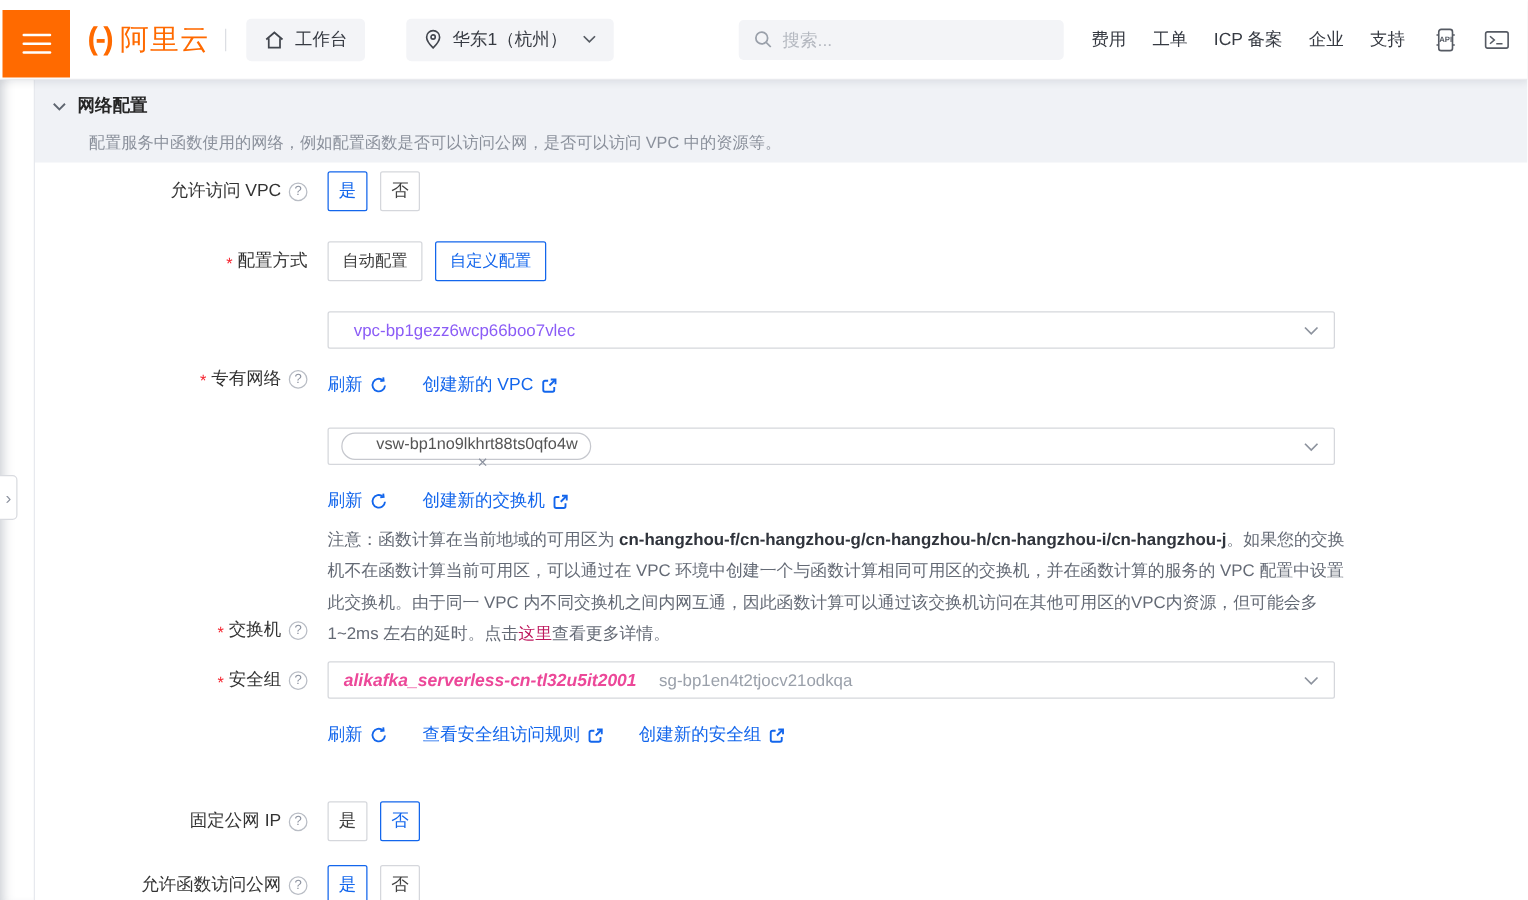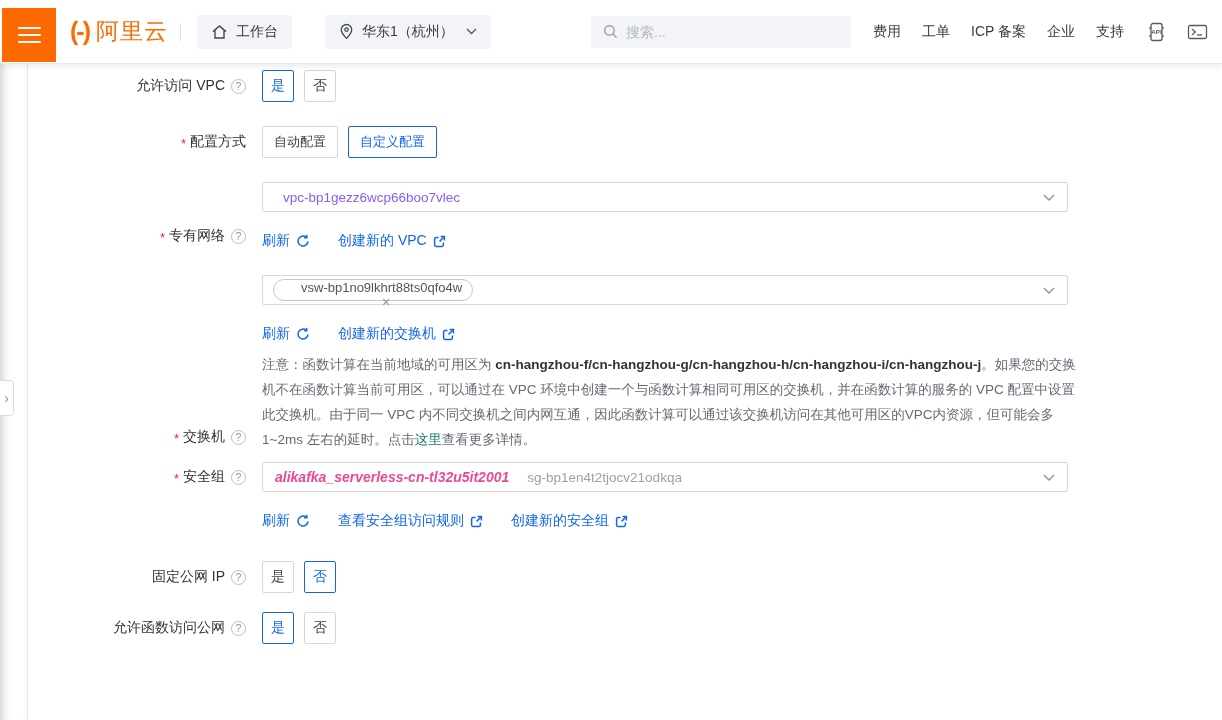--- a/index.html
+++ b/index.html
@@ -69,23 +69,23 @@
   .tag { height:22px; border:1px solid #c6c8ce; border-radius:12px; display:inline-flex; align-items:center;
     padding:0 10px 0 27px; font-size:13px; color:#555; background:#fff; margin-left:-2px;flex-direction:column; }
   .tag .x { margin-left:9px; color:#8d93a0; font-size:14px; line-height:1; cursor:pointer; }
 
   .links { display:flex; align-items:center; gap:28px; margin-top:19px; height:20px; }
   .link { color:#1366EC; font-size:14px; display:inline-flex; align-items:center; gap:6px; cursor:pointer;
     text-decoration:none; white-space:nowrap; }
 
   .note { width:818px; margin-top:8px; font-size:13.5px; line-height:25px; color:#646a75; }
   .note b { color:#30343c; font-weight:700; }
-  .note a { color:#0f766e; text-decoration:none; cursor:pointer; }
-
-  .mt20 { margin-top:24px;align-items:flex-end; } .mt19 { margin-top:19px; } .mt30 { margin-top:30px; }
+  .note a { color:#be185d; text-decoration:none; cursor:pointer; }
+
+  .mt20 { margin-top:24px;align-items:flex-end; } .mt19 { margin-top:19px; } .mt30 { margin-top:43px; }
   svg { display:block; }
 </style>
 </head>
 <body>
 
 <header class="topbar">
   <div class="hamburger">
     <i></i>
       <i></i>
       <i></i>
@@ -152,20 +152,31 @@
   </div>
 </header>
 
 <div class="page">
   <aside class="left-rail">
     <button class="expander">›</button>
   </aside>
 
   <main class="main">
 
+    <div class="band">
+      <div class="band-head">
+        <span>
+          <svg width="11" height="7" viewBox="0 0 11 7" fill="none" stroke="#5f6670" stroke-width="1.5">
+            <polyline points="1,1 5.5,5.5 10,1"></polyline>
+          </svg>
+        </span>
+        <span class="band-title">网络配置</span>
+      </div>
+      <div class="band-desc">配置服务中函数使用的网络，例如配置函数是否可以访问公网，是否可以访问 VPC 中的资源等。</div>
+    </div>
 
     <div class="form">
 
       <div class="frow">
         <div class="flabel">
           <span>允许访问 VPC</span>
           <span class="qicon">?</span>
         </div>
         <div class="fctrl">
           <div class="tgl">

